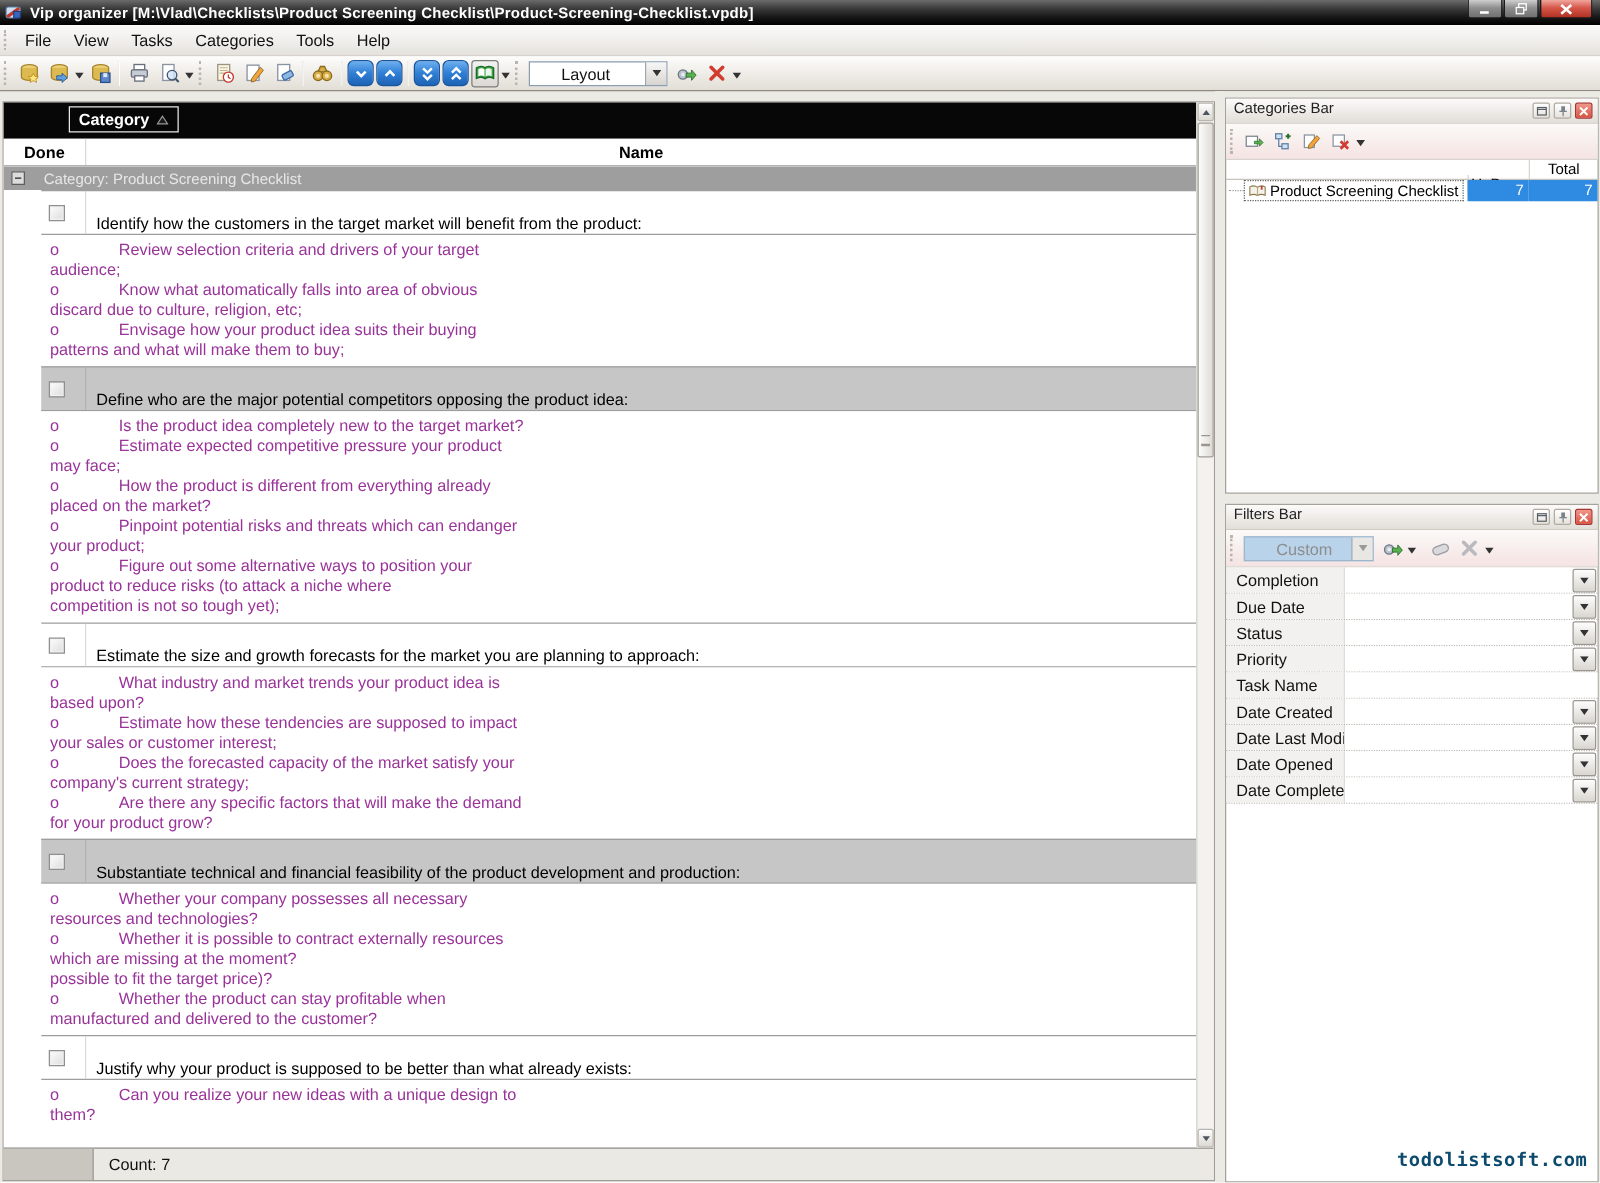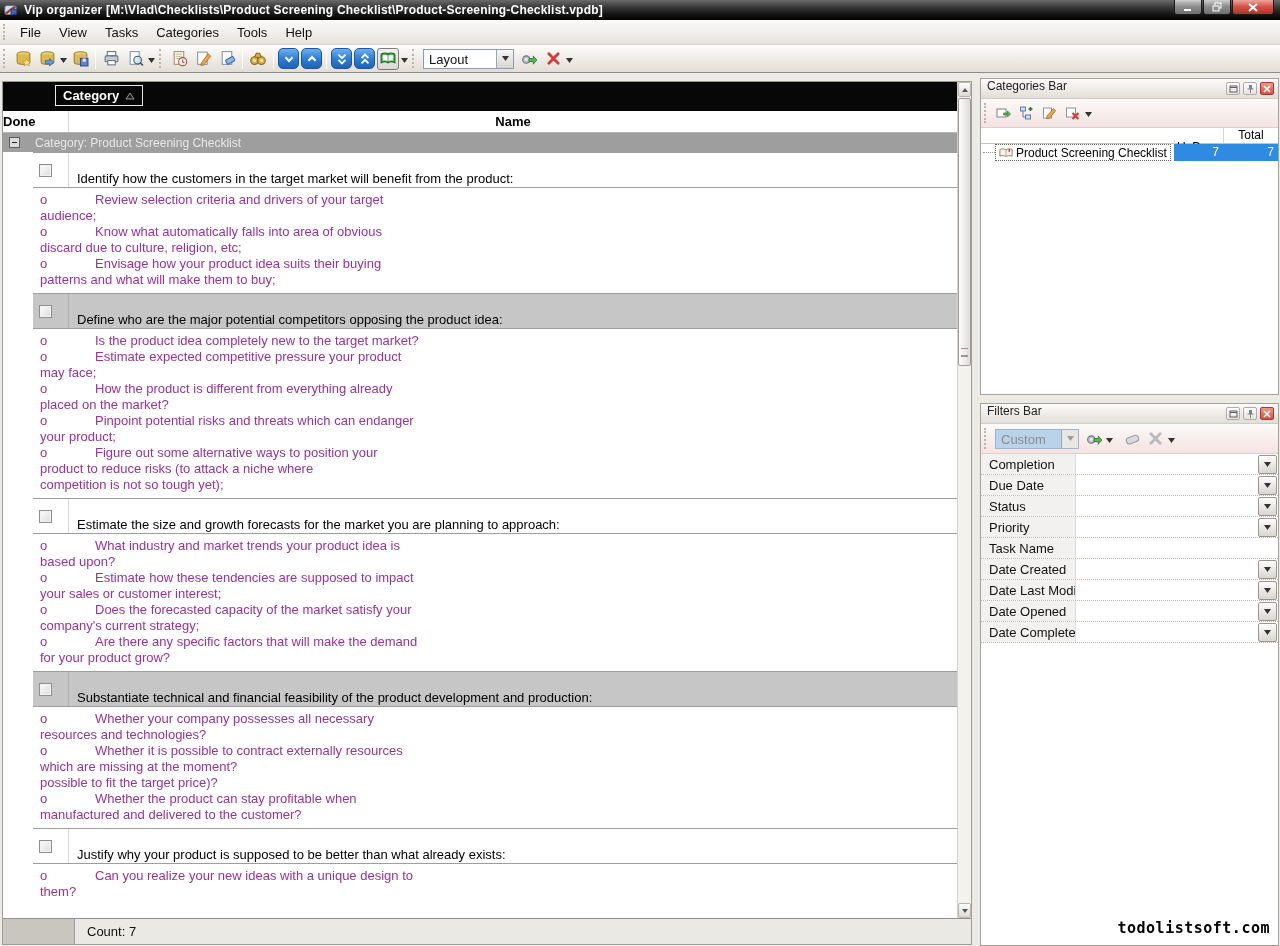--- a/index.html
+++ b/index.html
@@ -30,35 +30,35 @@
   .toolbar { position:absolute; left:0; top:45px; width:100%; height:28px;
     background:linear-gradient(#fdfdfc,#eeebe6 55%,#e2deD7); border-bottom:1px solid #8f8b84;
     display:flex; align-items:center; }
   .tbi { width:22px; height:22px; margin:0 1px; display:inline-flex; align-items:center; justify-content:center; border-radius:3px; }
   .tbi.blue { width:21px; height:21px; border-radius:5px;
     background:linear-gradient(#6db0ef,#2f7fd6 50%,#1e63b5); border:1px solid #1a569e; }
   .tbi.pressed { border:1px solid #7c7c7c; background:linear-gradient(#f2f2f2,#dcd9d4); }
   .caret { width:9px; height:22px; display:inline-flex; align-items:flex-end; justify-content:center; padding-bottom:7px; }
   .sep { width:1px; height:20px; background:#c4c0b8; border-right:1px solid #fff; margin:0 3px; }
   .combo { display:inline-flex; height:20px; border:1px solid #8a9cae; background:#fff; margin:0 3px; }
-  .combo .combo-text { width:72px; font-size:13px; padding:2px 0 0 5px; color:#111; }
+  .combo .combo-text { width:72px; font-size:13px; padding:2px 0 0 5px; color:#111;margin-left:20px; }
   .combo .combo-btn { width:17px; border-left:1px solid #9aa8b5;
     background:linear-gradient(#f6f6f6,#d8d5d0); display:flex; align-items:center; justify-content:center; }
   .combo.disabled { border:1px solid #9eb6cc; background:#b9d3ea; }
   .combo.disabled .combo-text { color:#8d8d8d; width:65px; }
   .combo.disabled .combo-btn { background:#e9e7e3; }
 
   
   .grid-panel { position:absolute; left:2px; top:81px; width:970px; bottom:1px; background:#fff; border:1px solid #9f9c96; }
   .groupby-band { position:absolute; left:0; top:0; right:14px; height:29px; background:#070707; }
   .groupby-chip { position:absolute; left:6px; top:3px; height:21px; border:1px solid #e8e8e8;
     display:flex; align-items:center; padding:0 7px; color:#fff; font-size:13px; font-weight:bold; gap:6px;margin-left:46px; }
   .colheader { position:absolute; left:0; top:29px; right:14px; height:22px; background:#fff;
     border-bottom:1px solid #b3b3b3; font-size:13px; font-weight:bold; }
-  .colheader .done-h { position:absolute; left:0; top:0; width:66px; height:100%; text-align:left; padding-top:3px; border-right:1px solid #d8d8d8; }
+  .colheader .done-h { position:absolute; left:0; top:0; width:66px; height:100%; text-align:center; padding-top:3px; border-right:1px solid #d8d8d8; }
   .colheader .name-h { position:absolute; left:66px; right:0; top:0; height:100%; text-align:center; padding-top:3px; }
   .task-list { position:absolute; left:0; top:51px; right:14px; bottom:26px; overflow:hidden; background:#fff; }
   .group-row { height:19px; background:#9e9e9e; display:flex; align-items:center; color:#e7e7e7; font-size:12px; }
   .collapse-box { width:11px; height:11px; margin:0 15px 0 6px; background:#dcdcdc; border:1px solid #5d5d5d;
     display:flex; align-items:center; justify-content:center; }
   .collapse-box::after { content:""; width:5px; height:1px; background:#222; }
   .task-row { margin-left:30px; height:36px; border-top:1px solid #9d9d9d; border-bottom:1px solid #9d9d9d;
     display:flex; align-items:stretch; background:#fff; }
   .task-row.shaded { background:#c6c6c6; }
   .cb-cell { width:36px; border-right:1px solid #d9d9d9; display:flex; align-items:center; }
@@ -107,21 +107,21 @@
   .cat-total { left:242px; width:55px; }
 
   .filter-rows { }
   .filter-row { height:21px; display:flex; border-bottom:1px dotted #bdbab4; position:relative; }
   .filter-label { width:95px; background:#f2f1ef; font-size:13px; color:#111; padding:3px 0 0 8px; border-right:1px solid #e0ddd7; overflow:hidden; white-space:nowrap; }
   .filter-value { flex:1; background:#fff; }
   .filter-drop { width:19px; height:19px; margin:1px 1px 0 0; border:1px solid #9a968f; border-radius:2px;
     background:linear-gradient(#fdfdfd,#d9d6d0); display:flex; align-items:center; justify-content:center; }
 
   .watermark { position:absolute; right:10px; top:846px; font-family:"DejaVu Sans Mono",monospace;
-    font-size:15px; font-weight:bold; color:#000000; letter-spacing:.5px; }
+    font-size:15px; font-weight:bold; color:#0c4a6e; letter-spacing:.5px; }
 
   .splitter { position:absolute; left:0; top:0; width:8px; bottom:0; background:#eceae5; }
 </style>
 </head>
 <body>
 
 <div id="window">
 
   <div class="titlebar">
     <svg class="app-icon" viewBox="0 0 16 16">

